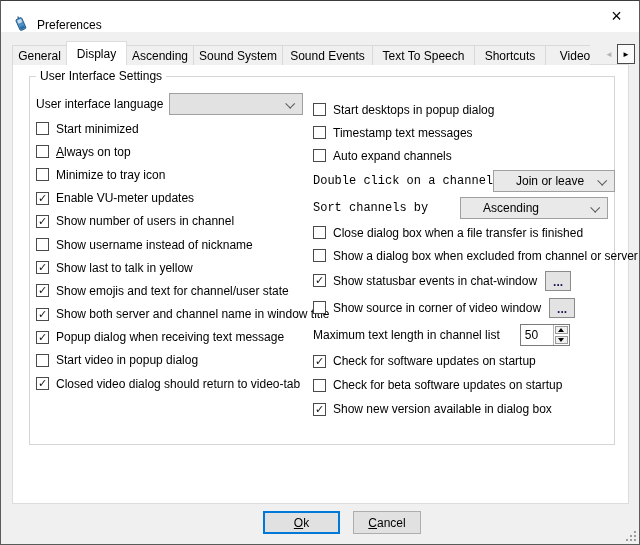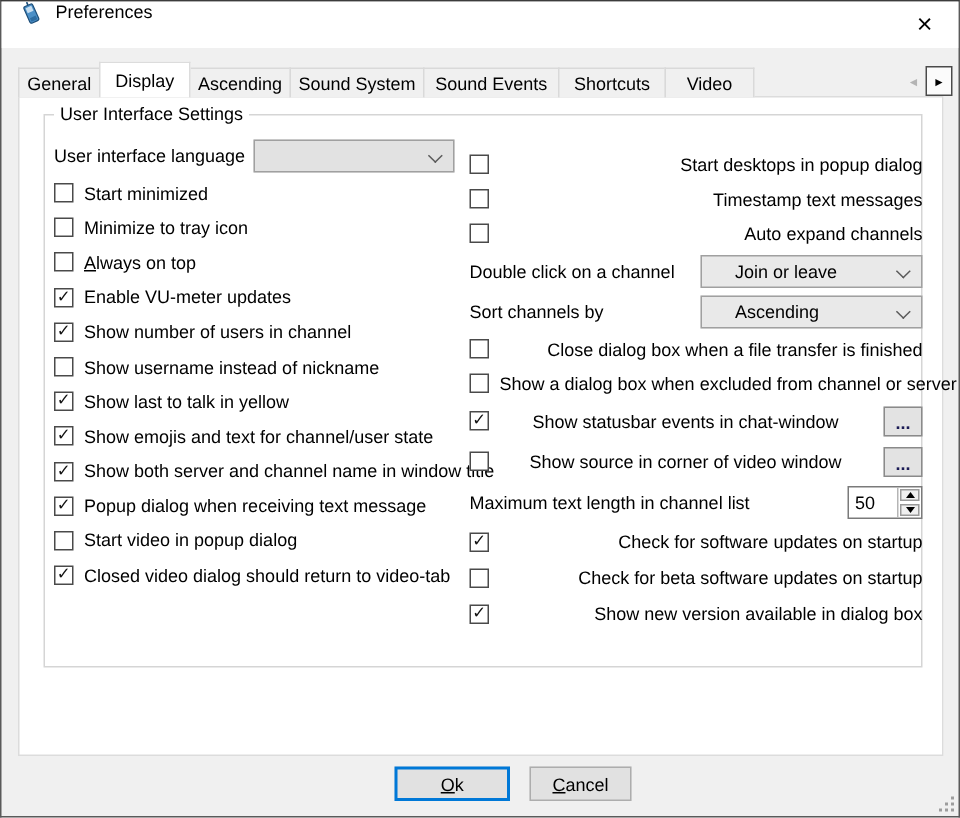--- a/index.html
+++ b/index.html
@@ -3,21 +3,21 @@
 <meta charset="utf-8">
 <style>
   * { margin:0; padding:0; box-sizing:border-box; }
   html,body { width:640px; height:545px; }
   body { font-family:"Liberation Sans", sans-serif; font-size:12px; color:#000; background:#fff; }
 
   .window { position:relative; width:640px; height:545px; background:#f0f0f0;
             border:1px solid #5a5a5a; border-top-color:#3c3c3c; overflow:hidden; }
 
   
-  .titlebar { height:31px; background:#fff; display:flex; align-items:flex-start; padding-left:11px; }
+  .titlebar { height:31px; background:#fff; display:flex; align-items:flex-end; padding-left:11px; }
   .app-icon { width:16px; height:16px; flex:0 0 16px; }
   .titlebar .title { margin-left:9px; font-size:12px; }
   .close-btn { margin-left:auto; width:45px; height:31px; display:flex; align-items:center;
                justify-content:center; font-size:18px; font-weight:300; cursor:default; }
 
   
   .tabstrip { position:absolute; top:40px; left:11px; right:4px; height:24px; z-index:3; }
   .tabs-clip { position:absolute; left:0; bottom:0; width:578px; height:24px; overflow:hidden;
                display:flex; align-items:flex-end; }
   .tab { height:20px; background:#f0f0f0; border:1px solid #d9d9d9; border-bottom:none;
@@ -71,25 +71,25 @@
 
   
   .col-left { position:absolute; left:6px; top:14px; width:276px; }
   .lang-row { display:flex; align-items:center; height:26px; }
   .lang-label { flex:0 0 133px; white-space:nowrap; }
   .lang-combo { width:134px; }
   .crow { height:23.2px; display:flex; align-items:center; }
   .col-left .crow:first-of-type { margin-top:8px; }
 
   .col-right { position:absolute; left:283px; top:21px; width:302px; }
-  .rrow { height:23px; display:flex; align-items:center; white-space:nowrap;justify-content:space-between; }
+  .rrow { height:23px; display:flex; align-items:center; white-space:nowrap; }
   .rrow.tall { height:27px; }
   .rrow.spin { height:28px; }
   .rrow.bottom { height:24px; }
-  .dd-label { flex:0 0 147px; white-space:nowrap; }
+  .dd-label { flex:0 0 147px; white-space:nowrap;font-family:Liberation Mono, monospace; }
   .dd-combo { width:148px; }
 
   
   .footer { position:absolute; left:0; top:510px; width:640px; display:flex;
             justify-content:center; padding-left:42px; gap:13px; }
   .btn { height:23px; background:#e1e1e1; border:1px solid #adadad; display:flex;
          align-items:center; justify-content:center; }
   .btn.ok { width:77px; border:2px solid #0078d7; }
   .btn.cancel { width:68px; }
 
@@ -117,20 +117,21 @@
     <div class="close-btn">×</div>
   </div>
 
   <div class="tabstrip">
     <div class="tabs-clip">
       <div class="tab w-general">General</div>
       <div class="tab active w-display">Display</div>
       <div class="tab w-connection">Ascending</div>
       <div class="tab w-soundsystem">Sound System</div>
       <div class="tab w-soundevents">Sound Events</div>
+      <div class="tab w-tts">Text To Speech</div>
       <div class="tab w-shortcuts">Shortcuts</div>
       <div class="tab w-video">Video</div>
     </div>
     <div class="tab-scroll">
       <span class="sbtn disabled">◄</span>
       <span class="sbtn enabled">►</span>
     </div>
   </div>
 
   <div class="page">
@@ -145,25 +146,25 @@
             <span class="chev"></span>
           </div>
         </div>
 
         <div class="crow">
           <span class="cb"></span>
           <span class="cb-label">Start minimized</span>
         </div>
         <div class="crow">
           <span class="cb"></span>
+          <span class="cb-label"><u>A</u>lways on top</span>
+        </div>
+        <div class="crow">
+          <span class="cb"></span>
           <span class="cb-label">Minimize to tray icon</span>
-        </div>
-        <div class="crow">
-          <span class="cb"></span>
-          <span class="cb-label"><u>A</u>lways on top</span>
         </div>
         <div class="crow">
           <span class="cb checked">✓</span>
           <span class="cb-label">Enable VU-meter updates</span>
         </div>
         <div class="crow">
           <span class="cb checked">✓</span>
           <span class="cb-label">Show number of users in channel</span>
         </div>
         <div class="crow">

